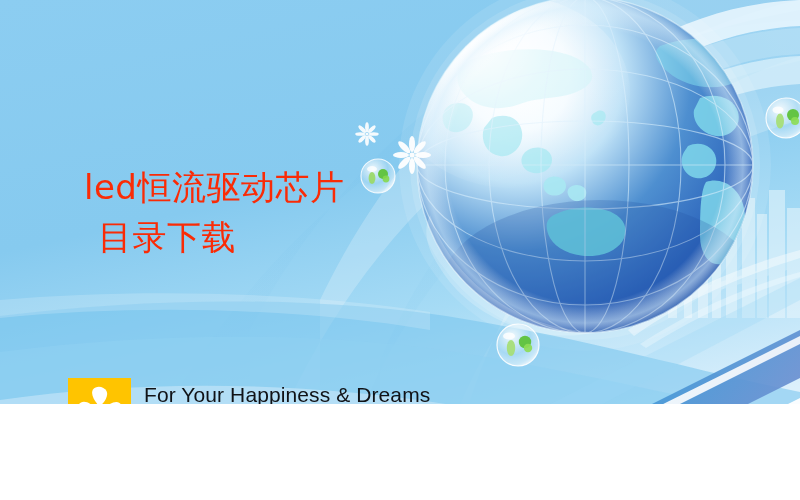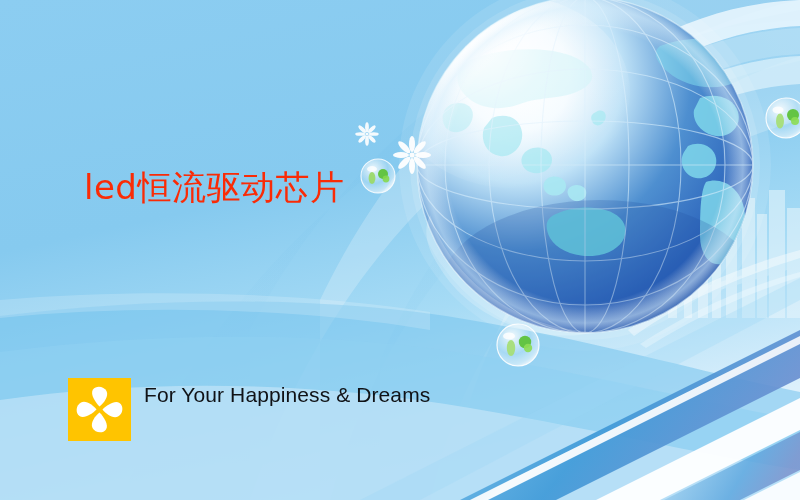--- a/index.html
+++ b/index.html
@@ -3,21 +3,21 @@
 <meta charset="utf-8">
 <style>
   html, body {
     margin: 0;
     padding: 0;
     background: #ffffff;
   }
   #banner {
     position: relative;
     width: 800px;
-    height: 500px;
+    height: 404px;
     overflow: hidden;
     font-family: "Liberation Sans", "DejaVu Sans", sans-serif;
     background: linear-gradient(160deg, #8ecdf0 0%, #87cbef 35%, #9bd6f4 60%, #b8e2f7 80%, #d6eefb 100%);
   }
 
   
   #bg-svg { position: absolute; left: 0; top: 0; width: 800px; height: 500px; }
 
   
   #headline {
@@ -307,20 +307,21 @@
         <ellipse cx="780" cy="121" rx="4" ry="7.5" fill="#a6de78" opacity="0.95"></ellipse>
         <circle cx="793" cy="115" r="6" fill="#5ec23a" opacity="0.95"></circle>
         <circle cx="795" cy="121" r="4" fill="#8ddc56" opacity="0.92"></circle>
         <ellipse cx="778" cy="110" rx="5.5" ry="3.4" fill="#ffffff" opacity="0.8"></ellipse>
       </g>
     </g>
   </svg>
 
   <div id="headline">
     <span class="line1">led恒流驱动芯片</span>
+    <span class="line2">目录下载</span>
   </div>
 
   <div id="logo-lockup">
     <div id="logo-mark">
       <svg width="63" height="63" viewBox="0 0 63 63">
         <g fill="#ffffff">
           <path d="M31.5,28.5 C27,24 22,16 25,11.5 C28,7 36,8 38.5,13 C41,18 36,25 31.5,28.5 Z"></path>
           <path d="M34.5,31.5 C39,27 47,22 51.5,25 C56,28 55,36 50,38.5 C45,41 38,36 34.5,31.5 Z"></path>
           <path d="M31.5,34.5 C36,39 41,47 38,51.5 C35,56 27,55 24.5,50 C22,45 27,38 31.5,34.5 Z"></path>
           <path d="M28.5,31.5 C24,36 16,41 11.5,38 C7,35 8,27 13,24.5 C18,22 25,27 28.5,31.5 Z"></path>

